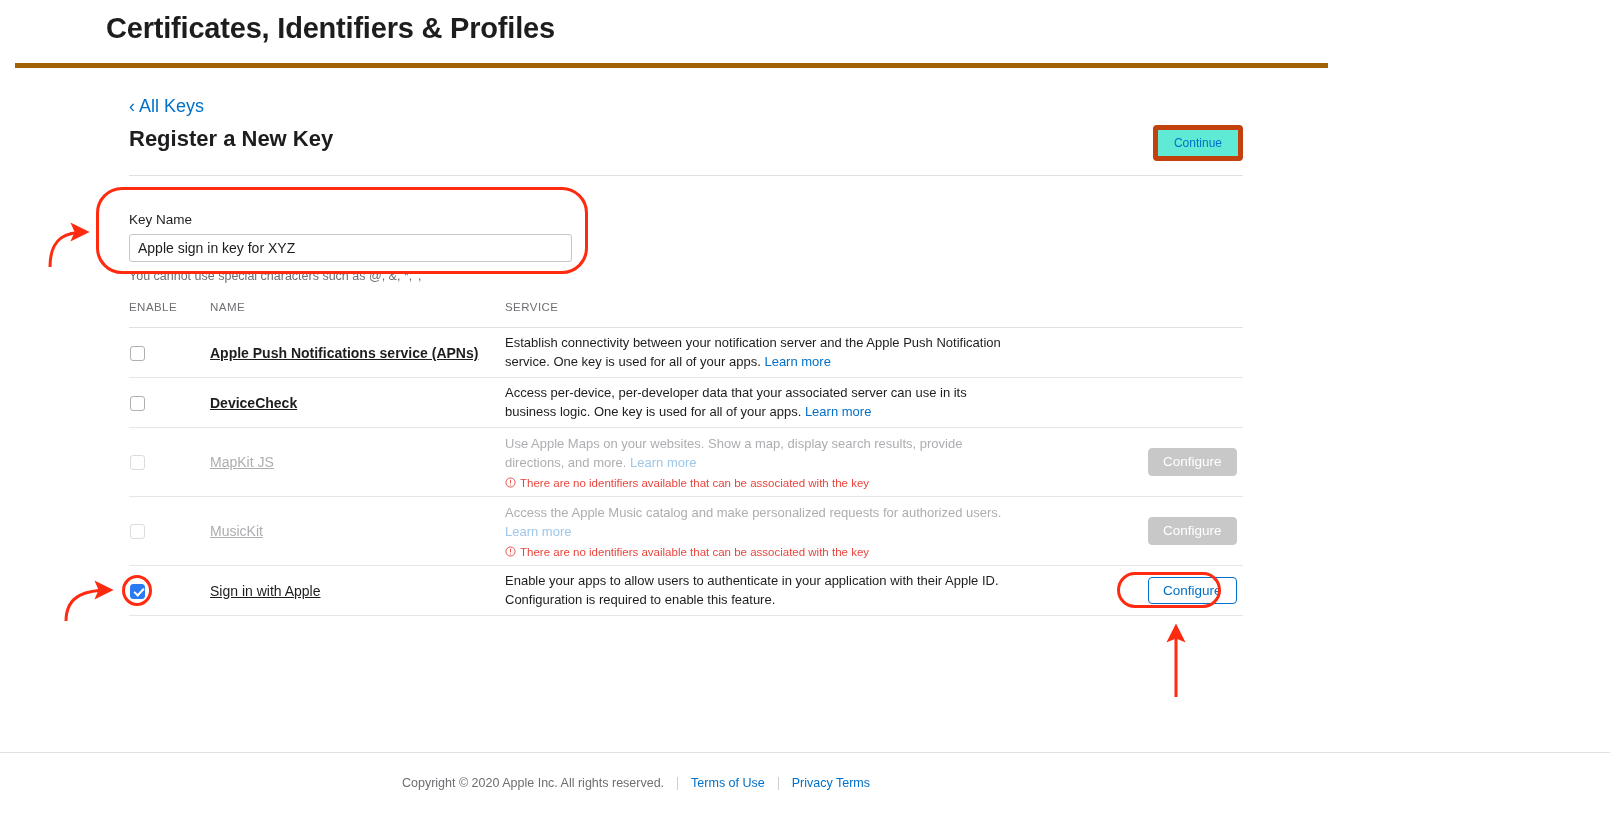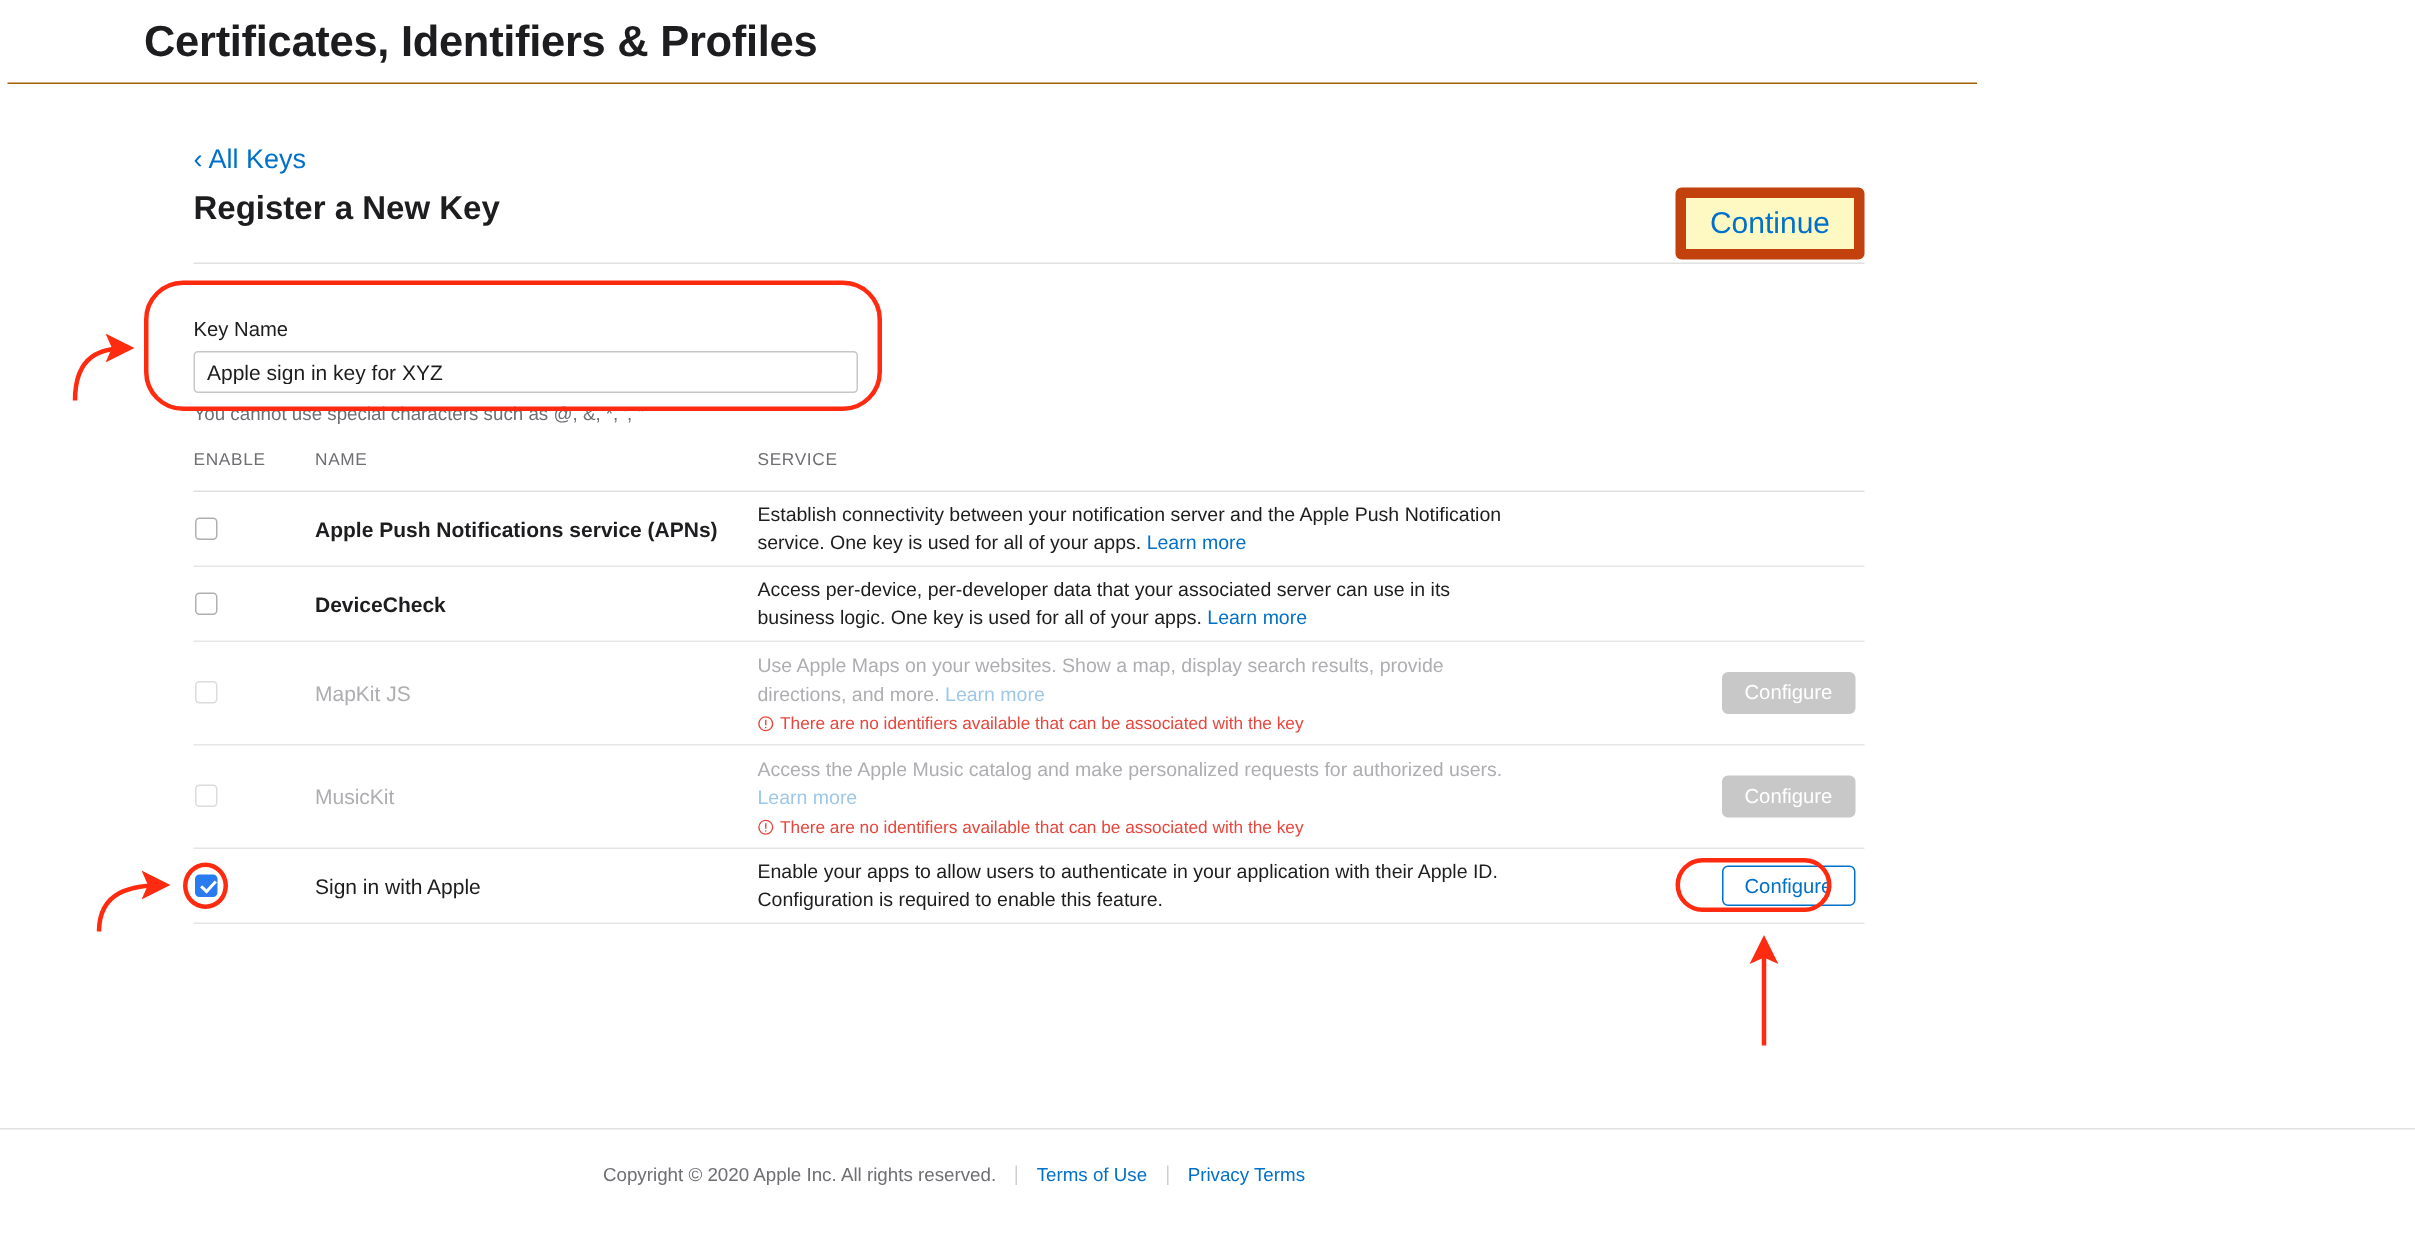--- a/index.html
+++ b/index.html
@@ -6,22 +6,22 @@
   html, body {
     width: 1610px; height: 829px;
     background: #ffffff;
     font-family: "Liberation Sans", sans-serif;
     overflow: hidden;
   }
   #page { position: relative; width: 1610px; height: 829px; background: #fff; }
 
   
   .page-header {
-    position: absolute; left: 5px; top: 0; width: 1313px; height: 56px;
-    border-bottom: 1px solid #a16207;
+    position: absolute; left: 15px; top: 0; width: 1313px; height: 68px;
+    border-bottom: 5px solid #a16207;
   }
   .page-title {
     position: absolute; left: 91px; top: 12px;
     font-size: 29px; font-weight: bold; letter-spacing: -0.2px;
     color: #1d1d1f; white-space: nowrap;
   }
 
   
   .content { position: absolute; left: 0; top: 56px; width: 1272px; }
 
@@ -33,22 +33,22 @@
   .section-head {
     position: absolute; left: 129px; top: 68px; width: 1114px; height: 52px;
     border-bottom: 1px solid #e0e0e0;
   }
   .section-title {
     position: absolute; left: 0; top: 2px;
     font-size: 22px; font-weight: bold; color: #1d1d1f; white-space: nowrap;
   }
   .btn-continue {
     position: absolute; right: 0; top: 1px;
-    border: 7px solid #c2410c; border-radius: 4px; background: #fef9c3;
-    color: #0070c9; font-size: 20px; font-family: inherit;
+    border: 5px solid #c2410c; border-radius: 4px; background: #5eead4;
+    color: #0070c9; font-size: 12px; font-family: inherit;
     padding: 7px 16px; cursor: pointer; line-height: 1;
   }
 
   
   .keyname-block { position: absolute; left: 129px; top: 136px; width: 460px; margin-top: 20px; }
   .keyname-label { font-size: 13.5px; color: #1d1d1f; margin-bottom: 7px; }
   .keyname-input {
     display: block; width: 443px; height: 28px;
     border: 1px solid #c7c7c7; border-radius: 3px;
     padding: 0 8px; font-size: 14px; font-family: inherit; color: #1d1d1f;
@@ -69,21 +69,21 @@
   .th-name   { left: 81px; }
   .th-service{ left: 376px; }
 
   .svc-row {
     position: relative; border-bottom: 1px solid #e6e6e6;
     display: flex; align-items: center; min-height: 50px;
   }
   .svc-row.tall { min-height: 69px; }
 
   .cell-enable { width: 81px; flex: 0 0 81px; padding-left: 1px; }
-  .cell-name   { width: 295px; flex: 0 0 295px; font-size: 14px; color: #1d1d1f; }
+  .cell-name   { width: 295px; flex: 0 0 295px; font-size: 14px; color: #1d1d1f; text-decoration: underline; }
   .cell-name.strong { font-weight: bold; }
   .cell-name.muted  { color: #aeaeb2; }
   .cell-service{ flex: 1 1 auto; padding-right: 16px; }
   .cell-action { width: 120px; flex: 0 0 120px; text-align: left; }
 
   .svc-desc { font-size: 13px; line-height: 1.42; color: #1d1d1f; max-width: 500px; }
   .svc-desc.muted { color: #aeaeb2; }
   .svc-desc a { color: #0070c9; text-decoration: none; }
   .svc-desc.muted a { color: #9ec7e8; }
 

